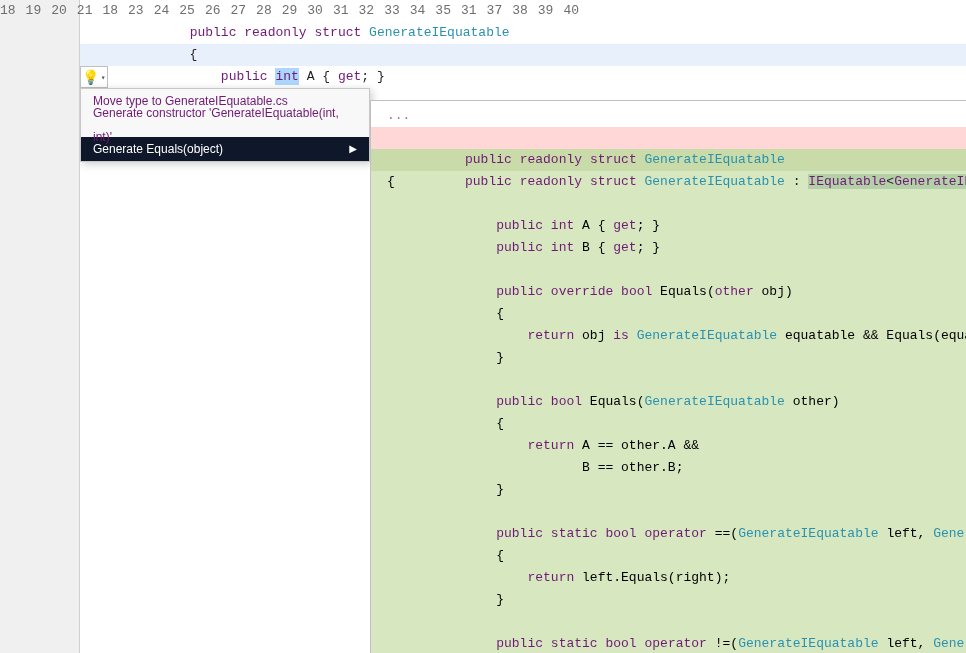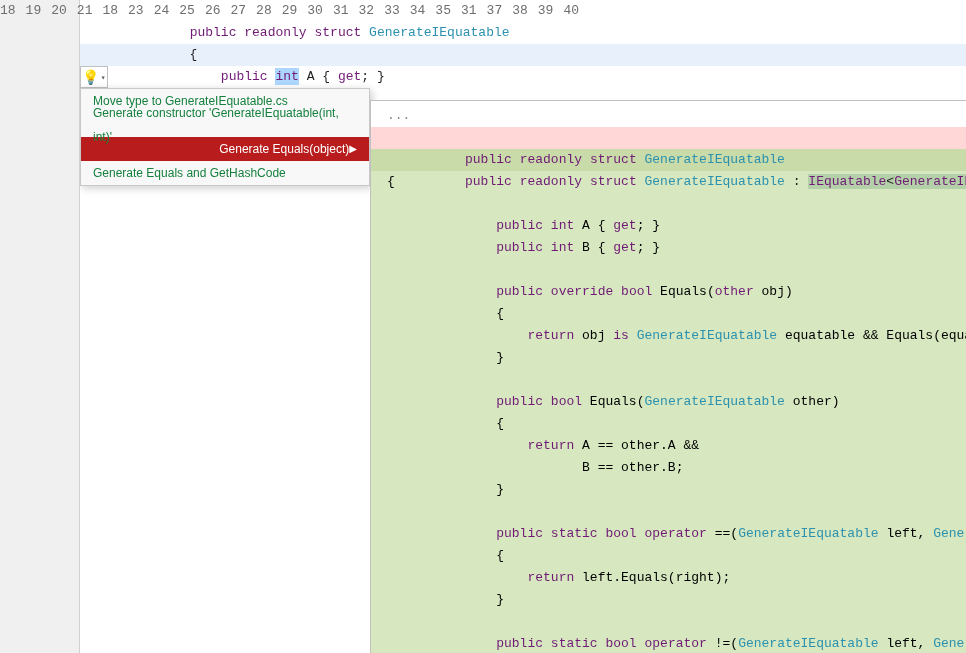--- a/index.html
+++ b/index.html
@@ -100,38 +100,37 @@
       border: 1px solid #c8c8c8;
       box-shadow: 2px 2px 8px rgba(0,0,0,0.2);
       width: 290px;
       z-index: 200;
     }
 
     .menu-item {
       height: 24px;
       line-height: 24px;
       padding: 0 12px;
-      color: #15803d;
+      color: #701a75;
       font-family: 'Segoe UI', Arial, sans-serif;
       font-size: 12px;
       cursor: pointer;
       display: flex;
       align-items: center;
       justify-content: space-between;
     }
 
     .menu-item:hover, .menu-item.selected {
       background: #0078d7;
       color: #fff;
     }
 
     .menu-item.selected {
-      background: #b91c1c;
+      background: #0f172a;
       color: #fff;
-      justify-content: flex-end;
     }
 
     .menu-arrow {
       font-size: 10px;
     }
 
     
     .diff-panel {
       position: absolute;
       left: 290px;
@@ -248,23 +247,20 @@
         <div class="menu-item">
           <span>Move type to GenerateIEquatable.cs</span>
         </div>
         <div class="menu-item">
           <span>Generate constructor 'GenerateIEquatable(int, int)'</span>
         </div>
         <div class="menu-item selected">
           <span>Generate Equals(object)</span>
           <span class="menu-arrow">▶</span>
         </div>
-        <div class="menu-item">
-          <span>Generate Equals and GetHashCode</span>
-        </div>
       </div>
     </div>
 
     <div class="diff-panel">
       <div class="diff-content">
 
         <div class="diff-line diff-ellipsis">...</div>
 
         <div class="diff-line diff-removed">
           <span class="kw">public</span> <span class="kw">readonly</span> <span class="kw">struct</span> <span class="type-name">GenerateIEquatable</span>

